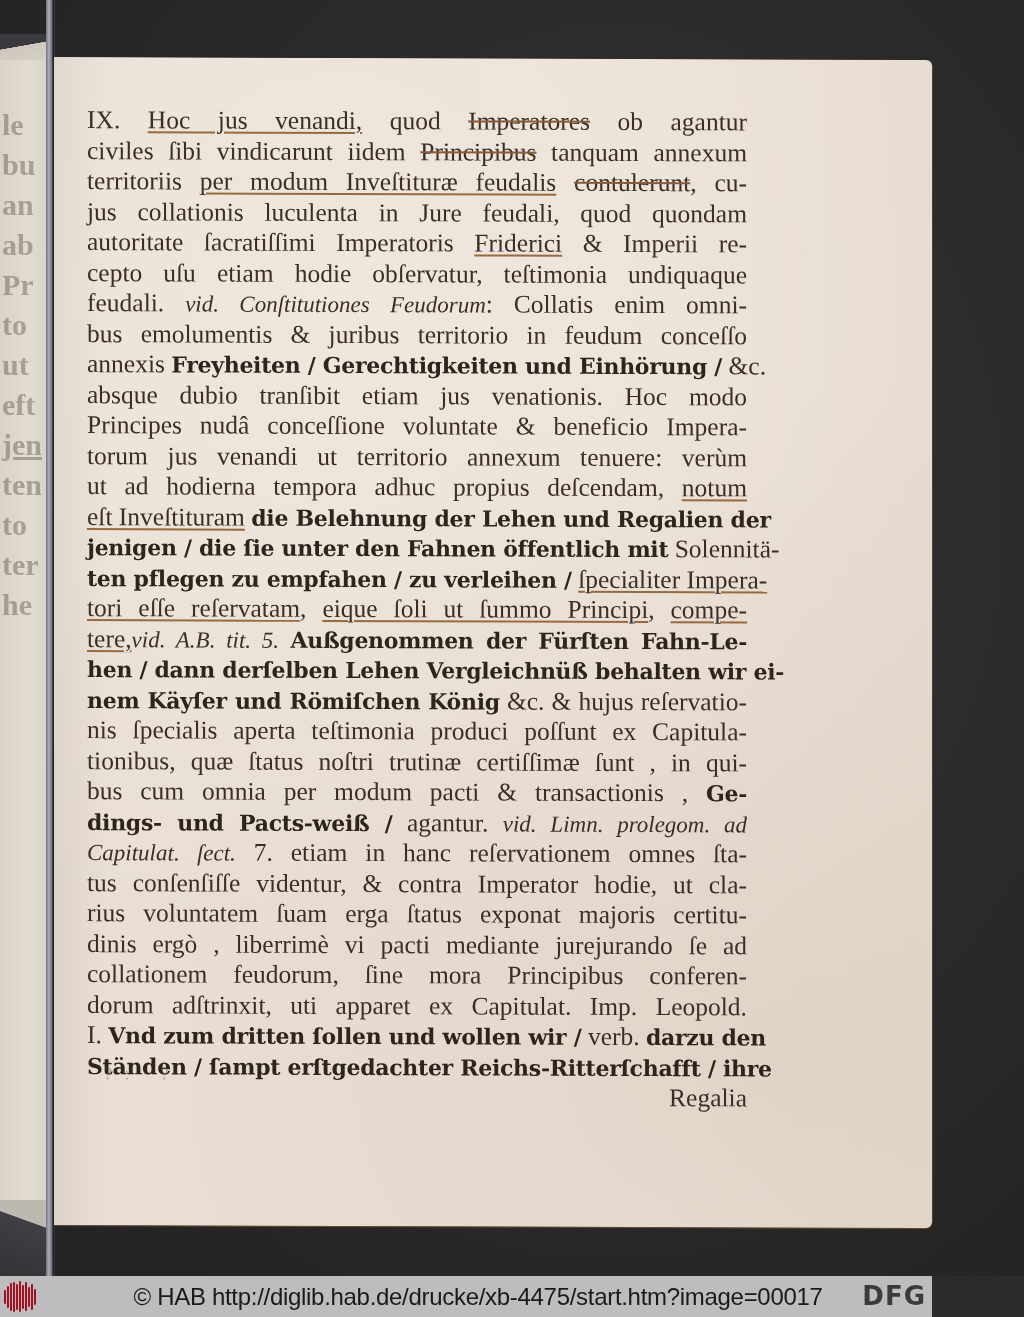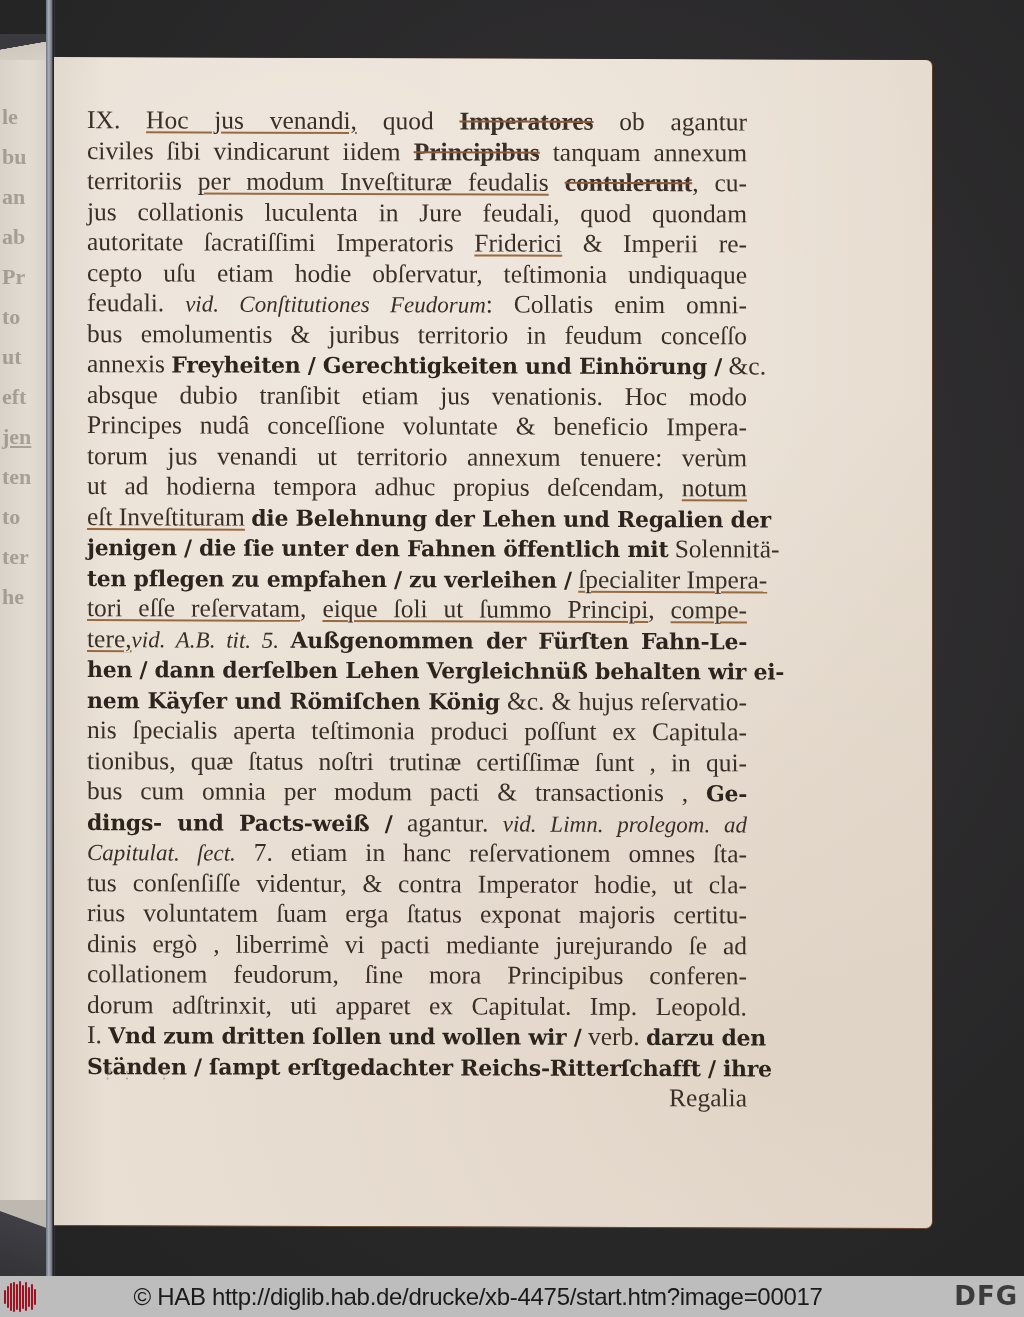--- a/index.html
+++ b/index.html
@@ -7,22 +7,22 @@
     width: 1024px; height: 1317px; position: relative; overflow: hidden;
     background: #2c2b2c;
     font-family: "Liberation Serif", "DejaVu Serif", serif;
   }
   .viewer { position: absolute; left: 0; top: 0; width: 1024px; height: 1276px;
     background: radial-gradient(ellipse at 60% 40%, #343235 0%, #282728 70%, #232223 100%); }
 
   
   .left-page { position: absolute; left: 0; top: 57px; width: 48px; height: 1152px;
     background: linear-gradient(90deg, #d9d2c8 0%, #e3dcd2 60%, #d8d1c8 100%); overflow: hidden; }
-  .left-page .ghost { position: absolute; left: 2px; font-size: 22px; color: rgba(95,88,80,0.45);
-    white-space: nowrap; line-height: 40.2px; font-weight: bold; }
+  .left-page .ghost { position: absolute; left: 2px; font-size: 30px; color: rgba(95,88,80,0.45);
+    white-space: nowrap; line-height: 40.2px; font-weight: bold; margin-top: 8px; }
   .left-shadow-top { position: absolute; left: 0; top: 34px; width: 48px; height: 26px;
     background: linear-gradient(170deg, #3a3a3e 0%, #3a3a3e 45%, #cfc8be 46%, #d6cfc5 100%); }
   .left-shadow-bottom { position: absolute; left: 0; top: 1200px; width: 48px; height: 76px;
     background: linear-gradient(200deg, #bdb8b0 0%, #bdb8b0 30%, #3f3f45 31%, #333236 100%); }
   .gutter { position: absolute; left: 46px; top: 0; width: 9px; height: 1276px;
     background: linear-gradient(90deg, #6d7280 0%, #a8adb8 30%, #7a7f8a 60%, #1d1d20 80%, #3b3b40 100%); }
 
   
   .page { position: absolute; left: 54px; top: 57px; width: 878px; height: 1168px;
     background: #e8ddd1;
@@ -34,25 +34,25 @@
     box-shadow: 1px 0 0 #5a3a2a, 0 1px 0 #6a4a35;
     transform: skewY(0.2deg); transform-origin: left top; }
 
   .text-block { position: absolute; left: 33px; top: 48px; width: 660px;
     color: #3a2e26; font-size: 25.5px; line-height: 30.5px; }
   .line { display: block; white-space: nowrap; text-align: justify; text-align-last: justify; height: 30.5px; }
   .line.last-right { text-align: right; text-align-last: right; }
   .frak { font-family: "DejaVu Serif", serif; font-weight: bold; font-size: 22px; letter-spacing: -0.3px; color: #2e241e; }
   .ital { font-style: italic; font-size: 23px; }
   .ul { text-decoration: underline; text-decoration-color: #9a6a3f; text-decoration-thickness: 2px; text-underline-offset: 3px; }
-  .strike { text-decoration: line-through; text-decoration-color: #8a5a3a; text-decoration-thickness: 2px; font-weight: bold; }
+  .strike { text-decoration: line-through; text-decoration-color: #8a5a3a; text-decoration-thickness: 2px; }
   .marks { position: absolute; left: 50px; top: 1006px; font-size: 18px; color: rgba(110,100,90,0.45); letter-spacing: 4px; }
 
   
-  .footer { position: absolute; left: 0; top: 1276px; width: 1024px; height: 41px; background: #bdbdbd;
+  .footer { position: absolute; left: 0; top: 1276px; width: 932px; height: 41px; background: #bdbdbd;
     display: flex; align-items: center; }
   .hab-logo { position: absolute; left: 4px; top: 5px; width: 36px; height: 31px; display: flex; gap: 1px; align-items: center; }
   .hab-logo span { display: block; width: 2px; background: #a3101f; border-radius: 1px; }
   .copyright { position: absolute; left: 68px; width: 820px; text-align: center; top: 7px;
     font-family: "Liberation Sans", "DejaVu Sans", sans-serif; font-size: 24px; color: #1a1a1a; letter-spacing: -0.3px; }
   .dfg-logo { position: absolute; right: 6px; top: 5px; font-family: "DejaVu Sans", sans-serif;
     font-weight: bold; font-size: 26px; color: #3b3b3b; letter-spacing: 1px; line-height: 31px; }
 </style>
 </head>
 <body>

